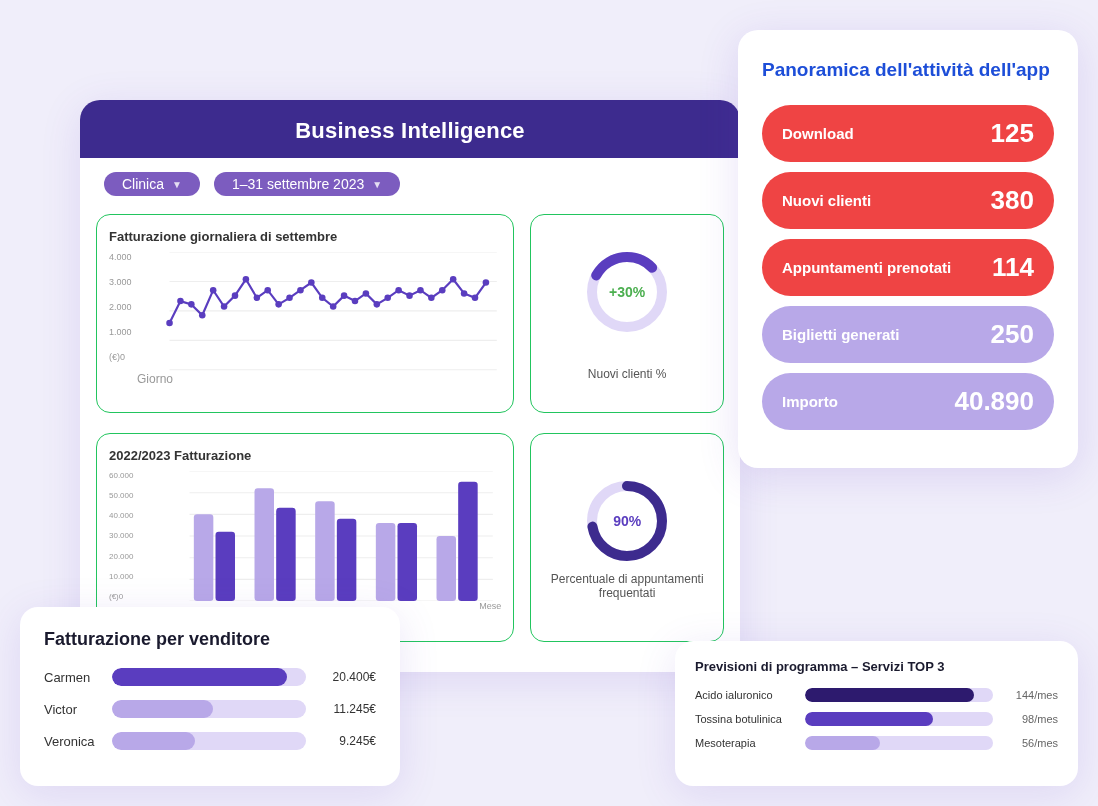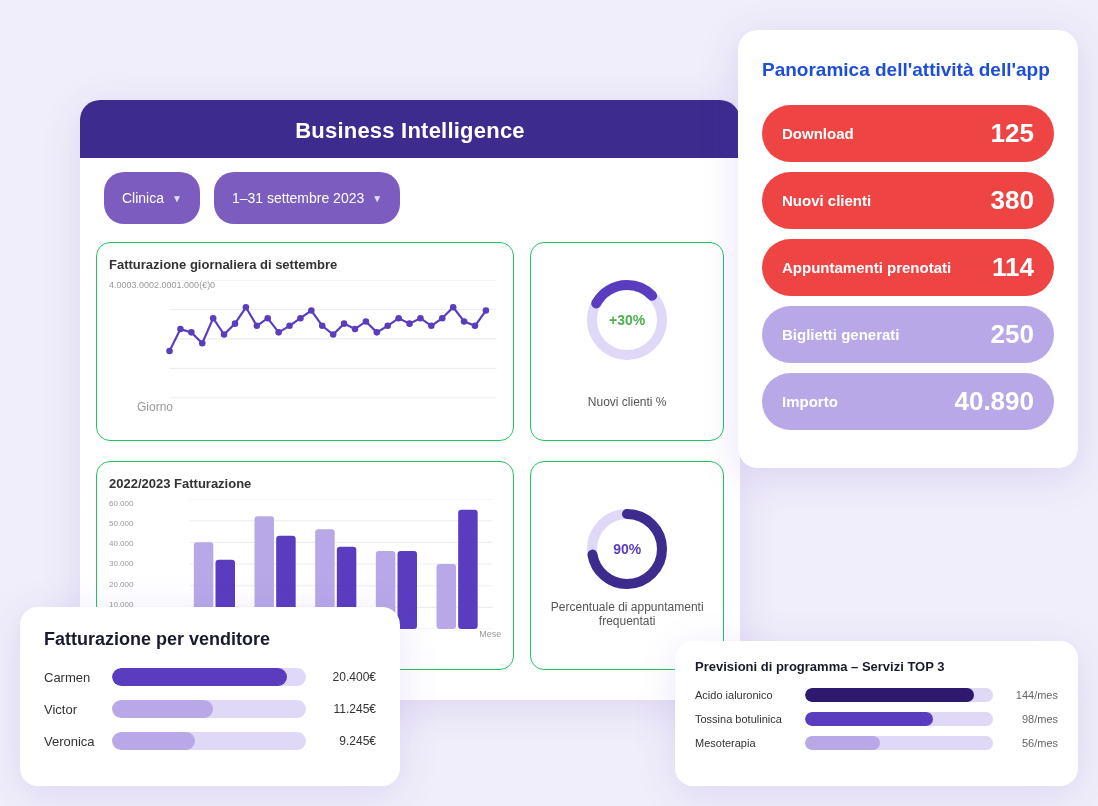--- a/index.html
+++ b/index.html
@@ -48,21 +48,21 @@
     .bi-card-filters {
       display: flex;
       gap: 14px;
       padding: 14px 24px 8px;
     }
 
     .filter-pill {
       background: #7c5cbf;
       color: #fff;
       border-radius: 20px;
-      padding: 18px 18px;
+      padding: 4px 18px;
       font-size: 14px;
       display: flex;
       align-items: center;
       gap: 8px;
       cursor: pointer;
     }
 
     .filter-pill .arrow {
       font-size: 10px;
       opacity: 0.8;
@@ -277,21 +277,21 @@
       width: 55px;
       text-align: right;
     }
 
     
     .y-axis {
       position: absolute;
       left: 0;
       top: 0;
       display: flex;
-      flex-direction: row;
+      flex-direction: column;
       justify-content: space-between;
       height: 110px;
       font-size: 9px;
       color: #999;
     }
 
     
     .donut-wrap {
       position: relative;
       width: 90px;

